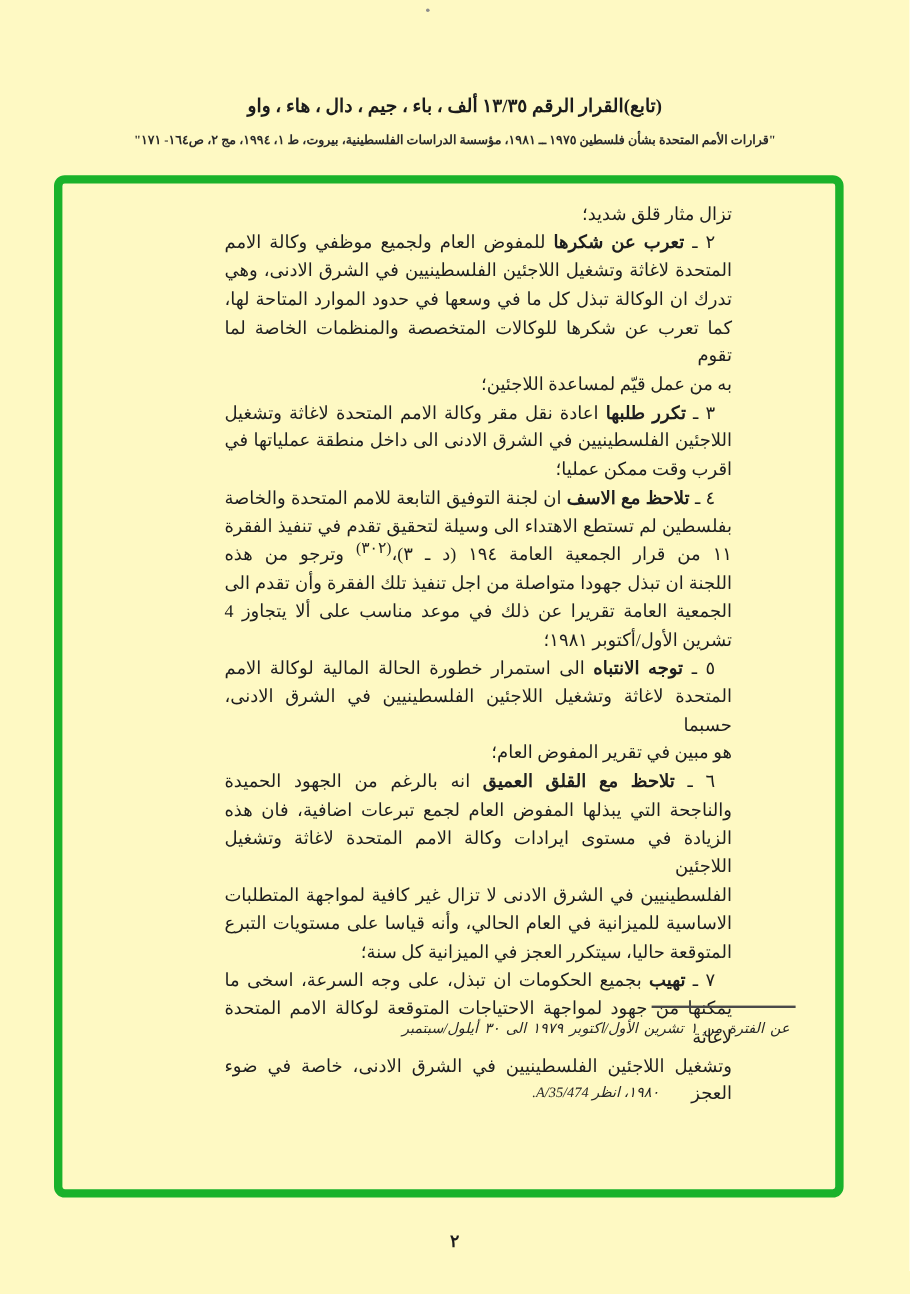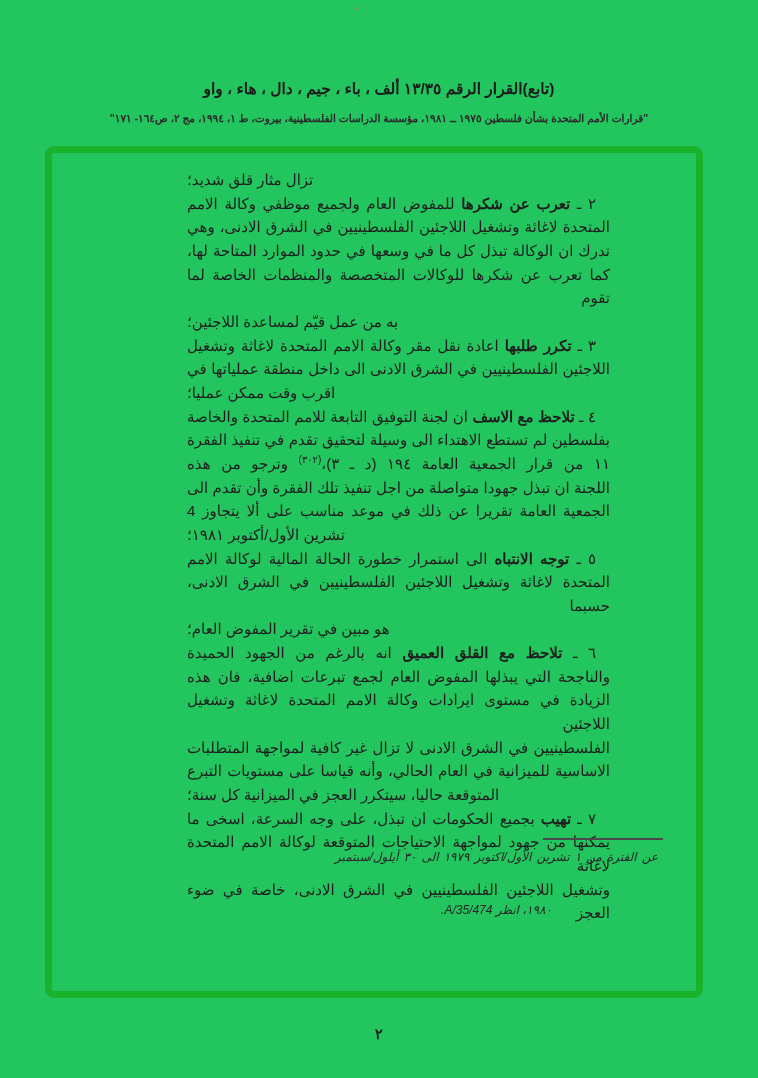--- a/index.html
+++ b/index.html
@@ -1,21 +1,21 @@
 <!DOCTYPE html>
 <html lang="ar"><head>
 <meta charset="utf-8">
 <style>
   html, body { margin: 0; padding: 0; background: #ffffff; }
   .page {
     position: relative;
     width: 758px;
     height: 1078px;
-    background: #22c55e;
-    font-family: Liberation Sans, sans-serif;
+    background: #fef9c3;
+    font-family: Liberation Serif, serif;
     color: #1c1c1c;
     overflow: hidden;
   }
   .top-dot {
     position: absolute;
     left: 355px; top: 7px;
     width: 3px; height: 3px;
     background: #8d8d8d;
     border-radius: 50%;
   }
@@ -55,24 +55,24 @@
     left: 187px; top: 168px;
     width: 423px;
     direction: rtl;
     font-size: 15px;
     line-height: 23.65px;
     color: #1e1e1e;
   }
   .tline { white-space: normal; }
   .l-just  { text-align: justify; text-align-last: justify; }
   .l-first { text-align: justify; text-align-last: justify; padding-right: 14px; }
-  .l-start { text-align: left; }
+  .l-start { text-align: right; }
   .l-center{ text-align: center; margin-top: 28px; }
   .tline b { font-weight: bold; }
-  .tline sup { font-size: 10px; vertical-align: super; line-height: 0; }
+  .tline sup { font-size: 13px; vertical-align: super; line-height: 0; }
   .footnote-sep {
     position: absolute;
     left: 543px; top: 838px;
     width: 120px; height: 0;
     border-top: 2px solid #4a4a4a;
   }
   .footnote-text {
     position: absolute;
     left: 335px; top: 845px;
     width: 323px;

